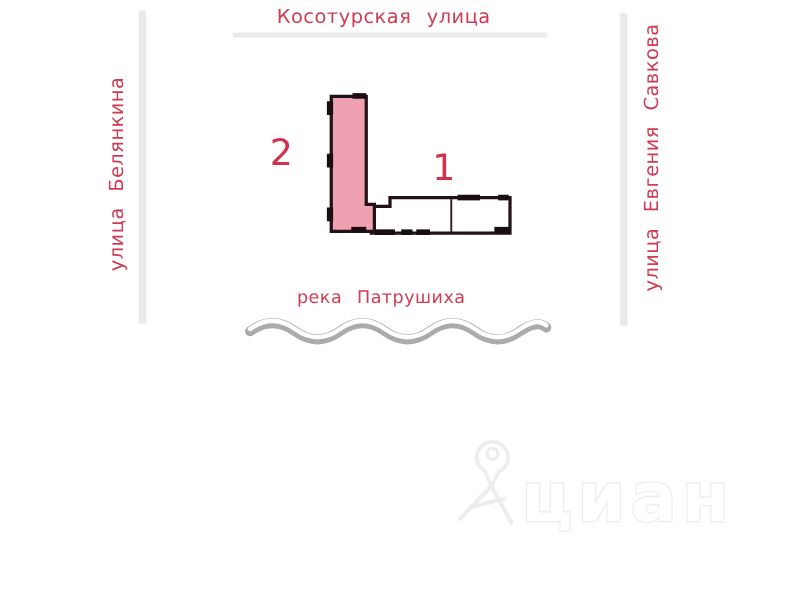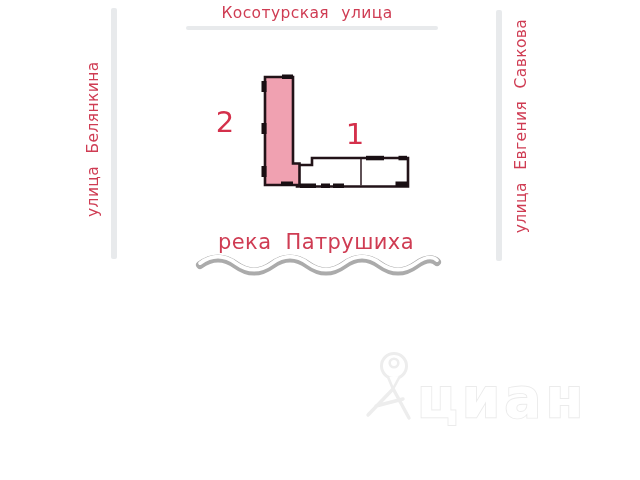--- a/index.html
+++ b/index.html
@@ -24,22 +24,22 @@
     color: #cf3c53;
     font-size: 15.5px;
     letter-spacing: 0.4px;
     word-spacing: 7px;
     text-align: center;
     white-space: nowrap;
   }
   .street-label.top   { left: 207px; top: 4px;   width: 200px; }
   .street-label.vleft { left: 18px;  top: 133px; width: 150px; transform: rotate(-90deg); transform-origin: center; }
   .street-label.vright{ left: 411px; top: 117px; width: 220px; transform: rotate(-90deg); transform-origin: center; }
-  .river-label        { position: absolute; left: 216px; top: 230px; width: 200px;
-                        color: #cf3c53; font-size: 21px; word-spacing: 7px;
+  .river-label        { position: absolute; left: 205px; top: 230px; width: 200px;
+                        color: #cf3c53; font-size: 14px; word-spacing: 7px;
                         letter-spacing: 0.4px; text-align: center; white-space: nowrap; }
 
   .section-number {
     position: absolute;
     color: #d4304b;
     font-size: 29px;
     width: 30px;
     text-align: center;
     line-height: 1;
     cursor: pointer;

